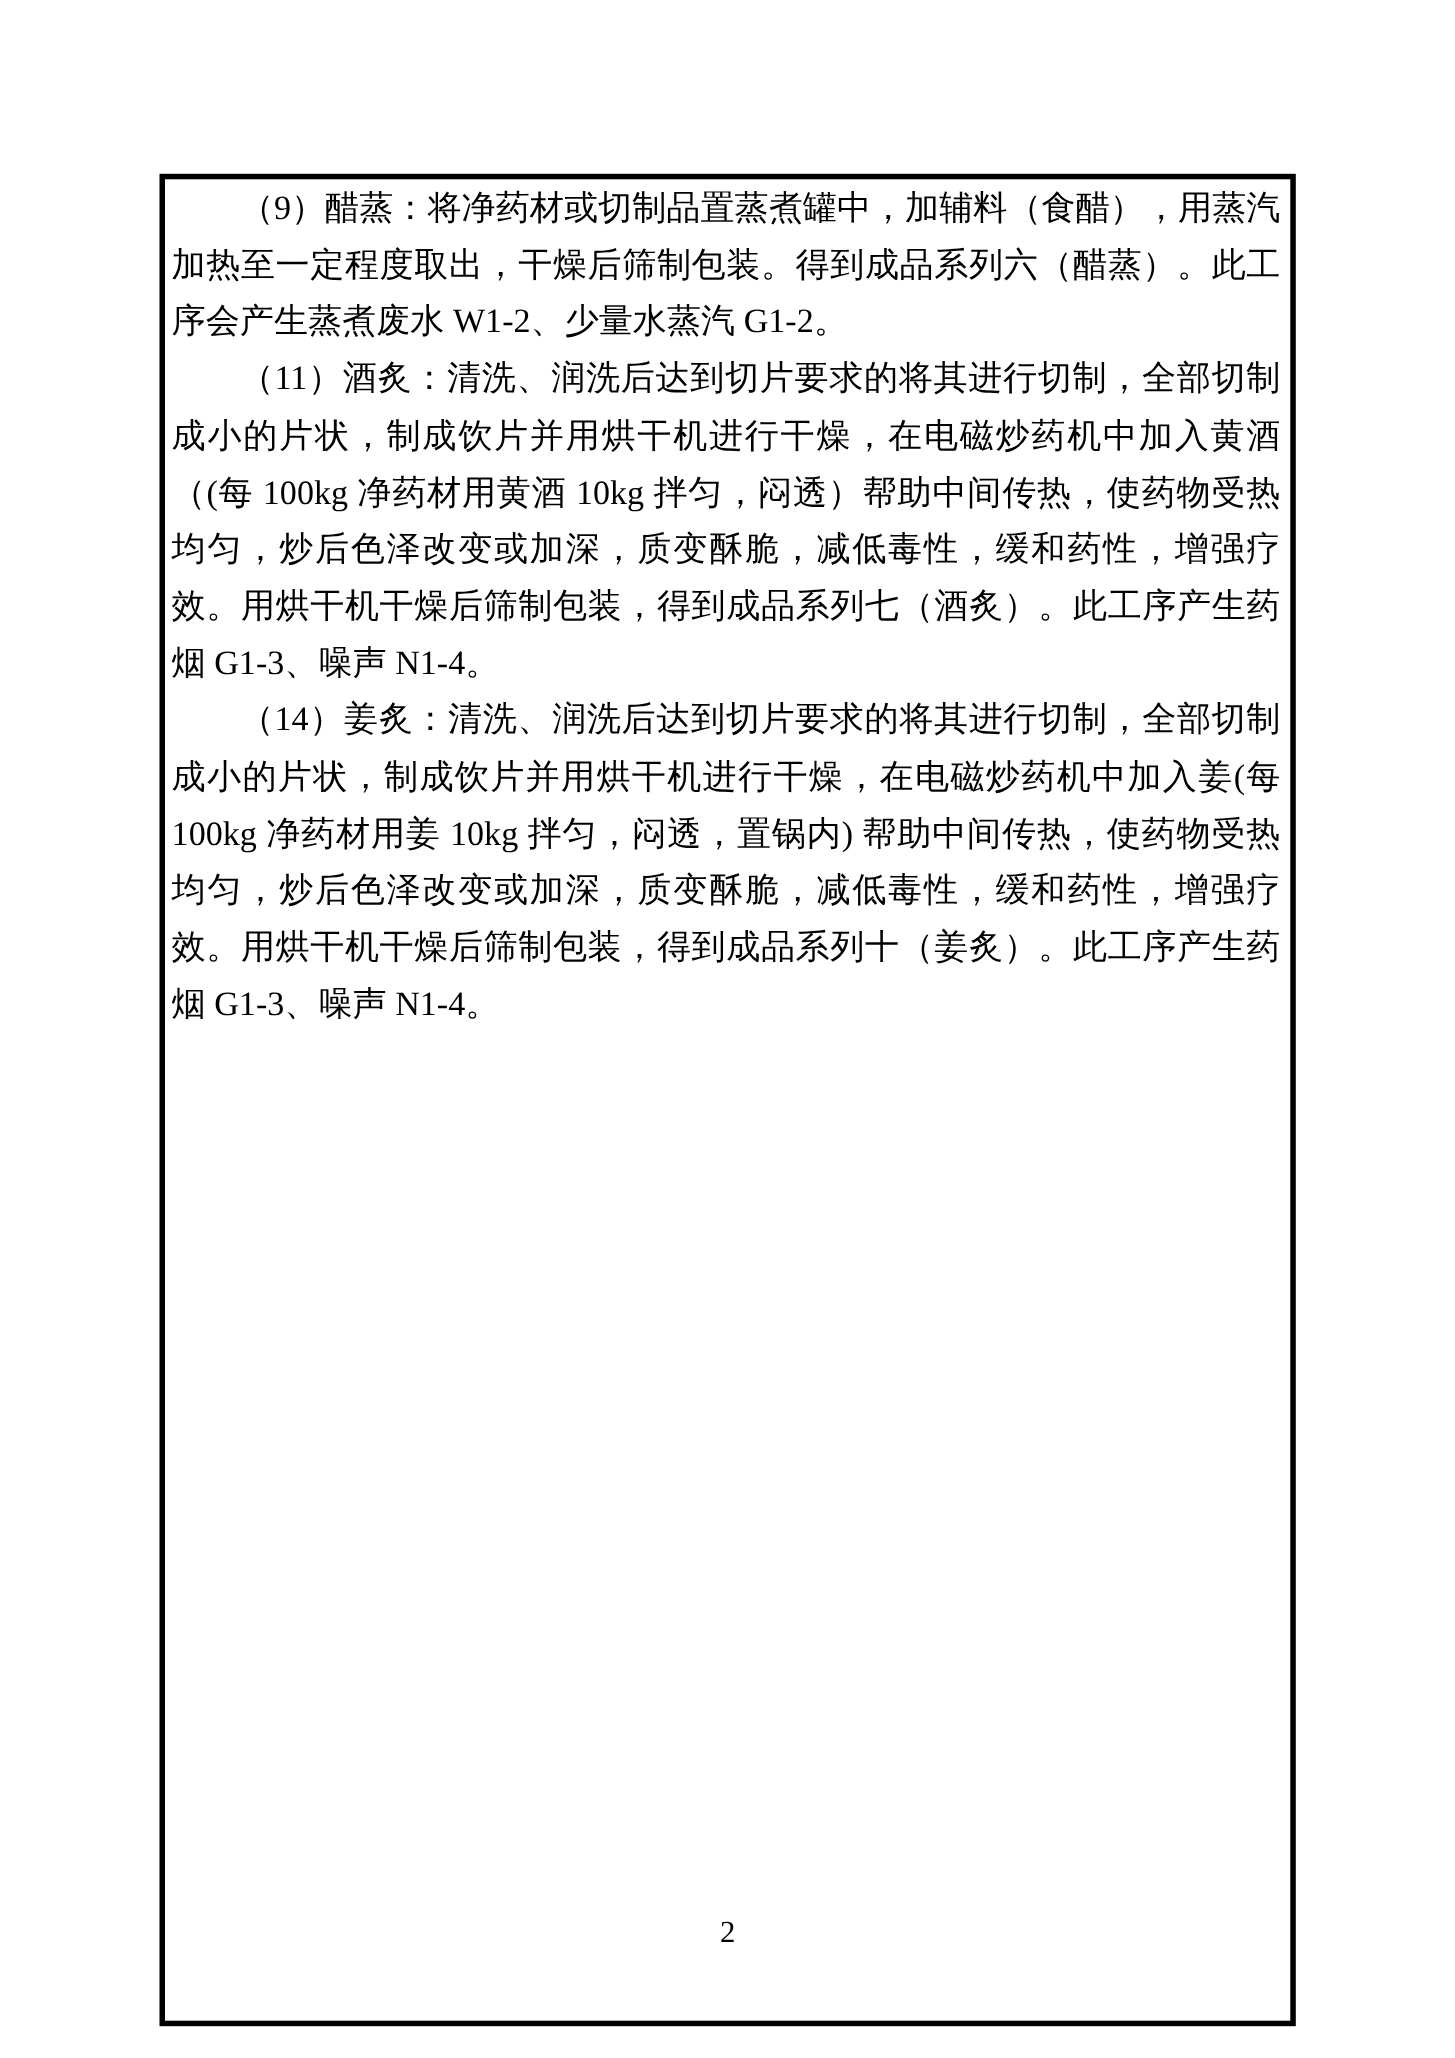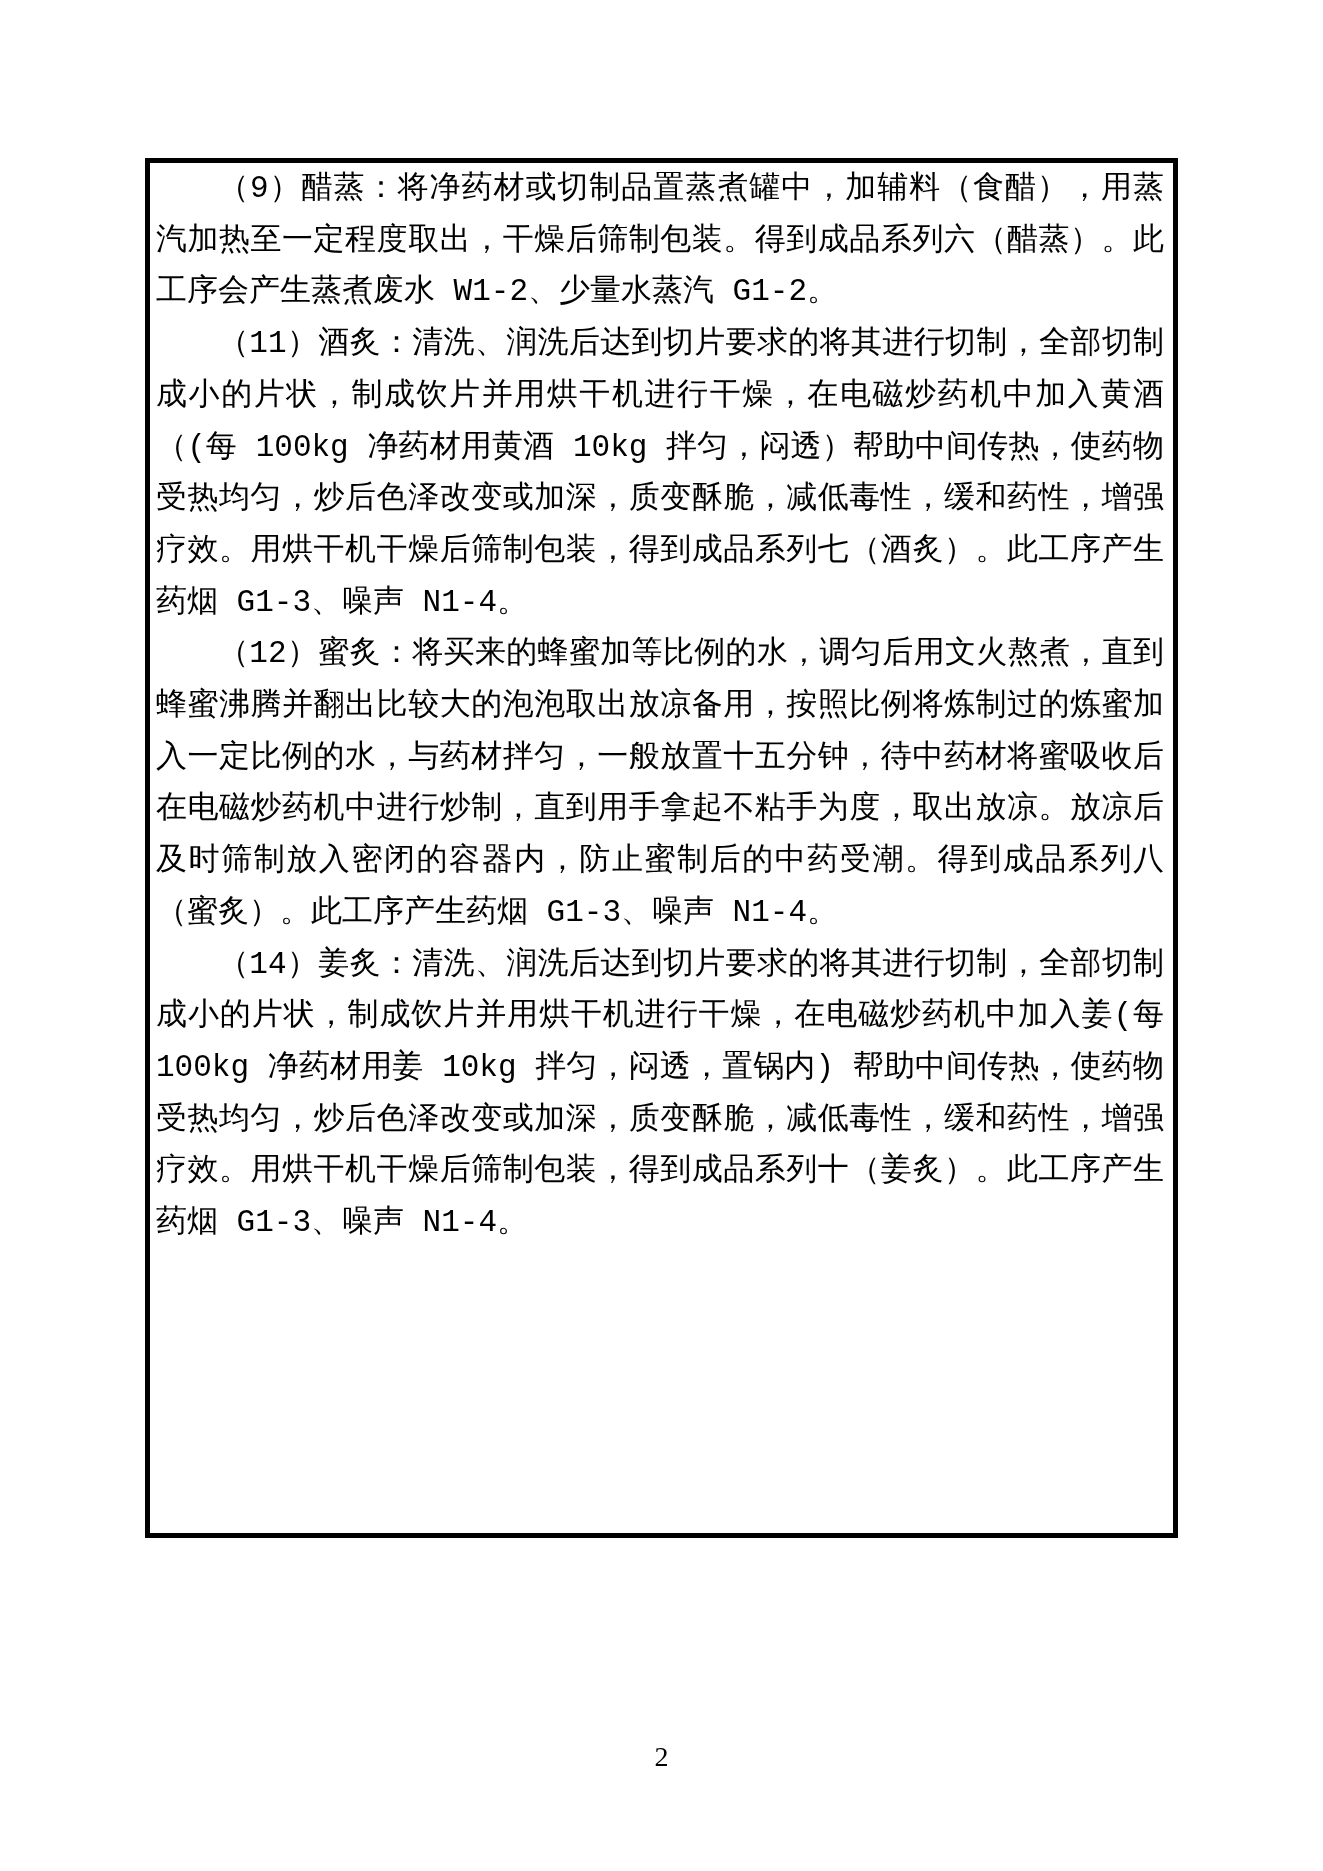--- a/index.html
+++ b/index.html
@@ -14,27 +14,26 @@
     background: #ffffff;
     color: #000000;
     font-family: "Liberation Serif", "DejaVu Serif", serif;
     overflow: hidden;
   }
   .content-box {
     position: absolute;
     left: 145px;
     top: 158px;
     width: 1033px;
-    height: 1380px;
+    height: 1684px;
     box-sizing: border-box;
     border: 5px solid #000000;
     padding: 0 9px 12px 6px;
     overflow: hidden;
     background: #ffffff;
-    font-family: Liberation Mono, monospace;
   }
   .para {
     margin: 0;
     font-size: 31px;
     line-height: 51.7px;
     text-align: justify;
     text-indent: 2em;
     word-break: break-word;
   }
   .page-number {
@@ -47,18 +46,17 @@
     line-height: 34px;
   }
 </style>
 </head>
 <body>
 
 <div class="page">
   <div class="content-box">
     <p class="para">（9）醋蒸：将净药材或切制品置蒸煮罐中，加辅料（食醋），用蒸汽加热至一定程度取出，干燥后筛制包装。得到成品系列六（醋蒸）。此工序会产生蒸煮废水 W1-2、少量水蒸汽 G1-2。</p>
     <p class="para">（11）酒炙：清洗、润洗后达到切片要求的将其进行切制，全部切制成小的片状，制成饮片并用烘干机进行干燥，在电磁炒药机中加入黄酒（(每 100kg 净药材用黄酒 10kg 拌匀，闷透）帮助中间传热，使药物受热均匀，炒后色泽改变或加深，质变酥脆，减低毒性，缓和药性，增强疗效。用烘干机干燥后筛制包装，得到成品系列七（酒炙）。此工序产生药烟 G1-3、噪声 N1-4。</p>
-    <p class="para">（12）蜜炙：将买来的蜂蜜加等比例的水，调匀后用文火熬煮，直到蜂蜜沸腾并翻出比较大的泡泡取出放凉备用，按照比例将炼制过的炼蜜加入一定比例的水，与药材拌匀，一般放置十五分钟，待中药材将蜜吸收后在电磁炒药机中进行炒制，直到用手拿起不粘手为度，取出放凉。放凉后及时筛制放入密闭的容器内，防止蜜制后的中药受潮。得到成品系列八（蜜炙）。此工序产生药烟 G1-3、噪声 N1-4。</p>
     <p class="para">（14）姜炙：清洗、润洗后达到切片要求的将其进行切制，全部切制成小的片状，制成饮片并用烘干机进行干燥，在电磁炒药机中加入姜(每 100kg 净药材用姜 10kg 拌匀，闷透，置锅内) 帮助中间传热，使药物受热均匀，炒后色泽改变或加深，质变酥脆，减低毒性，缓和药性，增强疗效。用烘干机干燥后筛制包装，得到成品系列十（姜炙）。此工序产生药烟 G1-3、噪声 N1-4。</p>
 
   </div>
   <div class="page-number">2</div>
 </div>
 
 </body></html>

